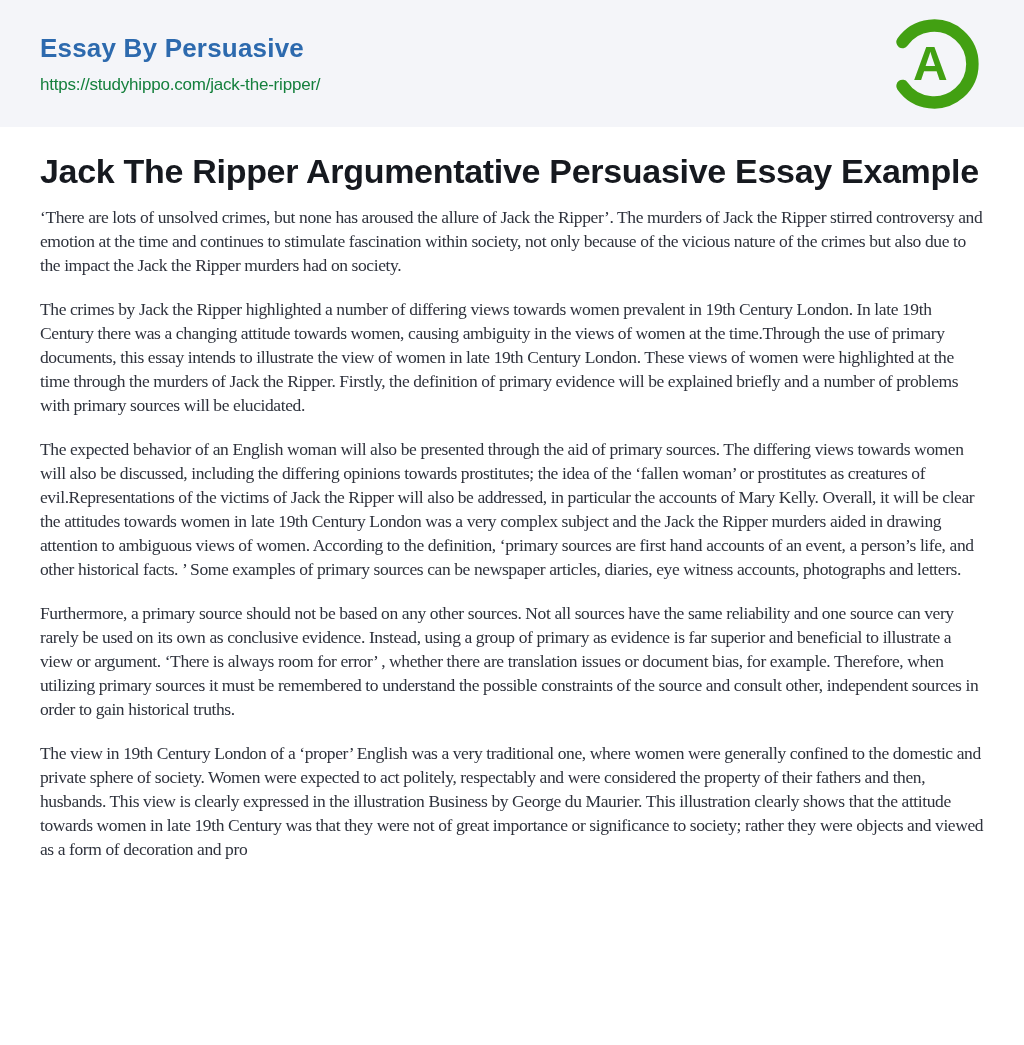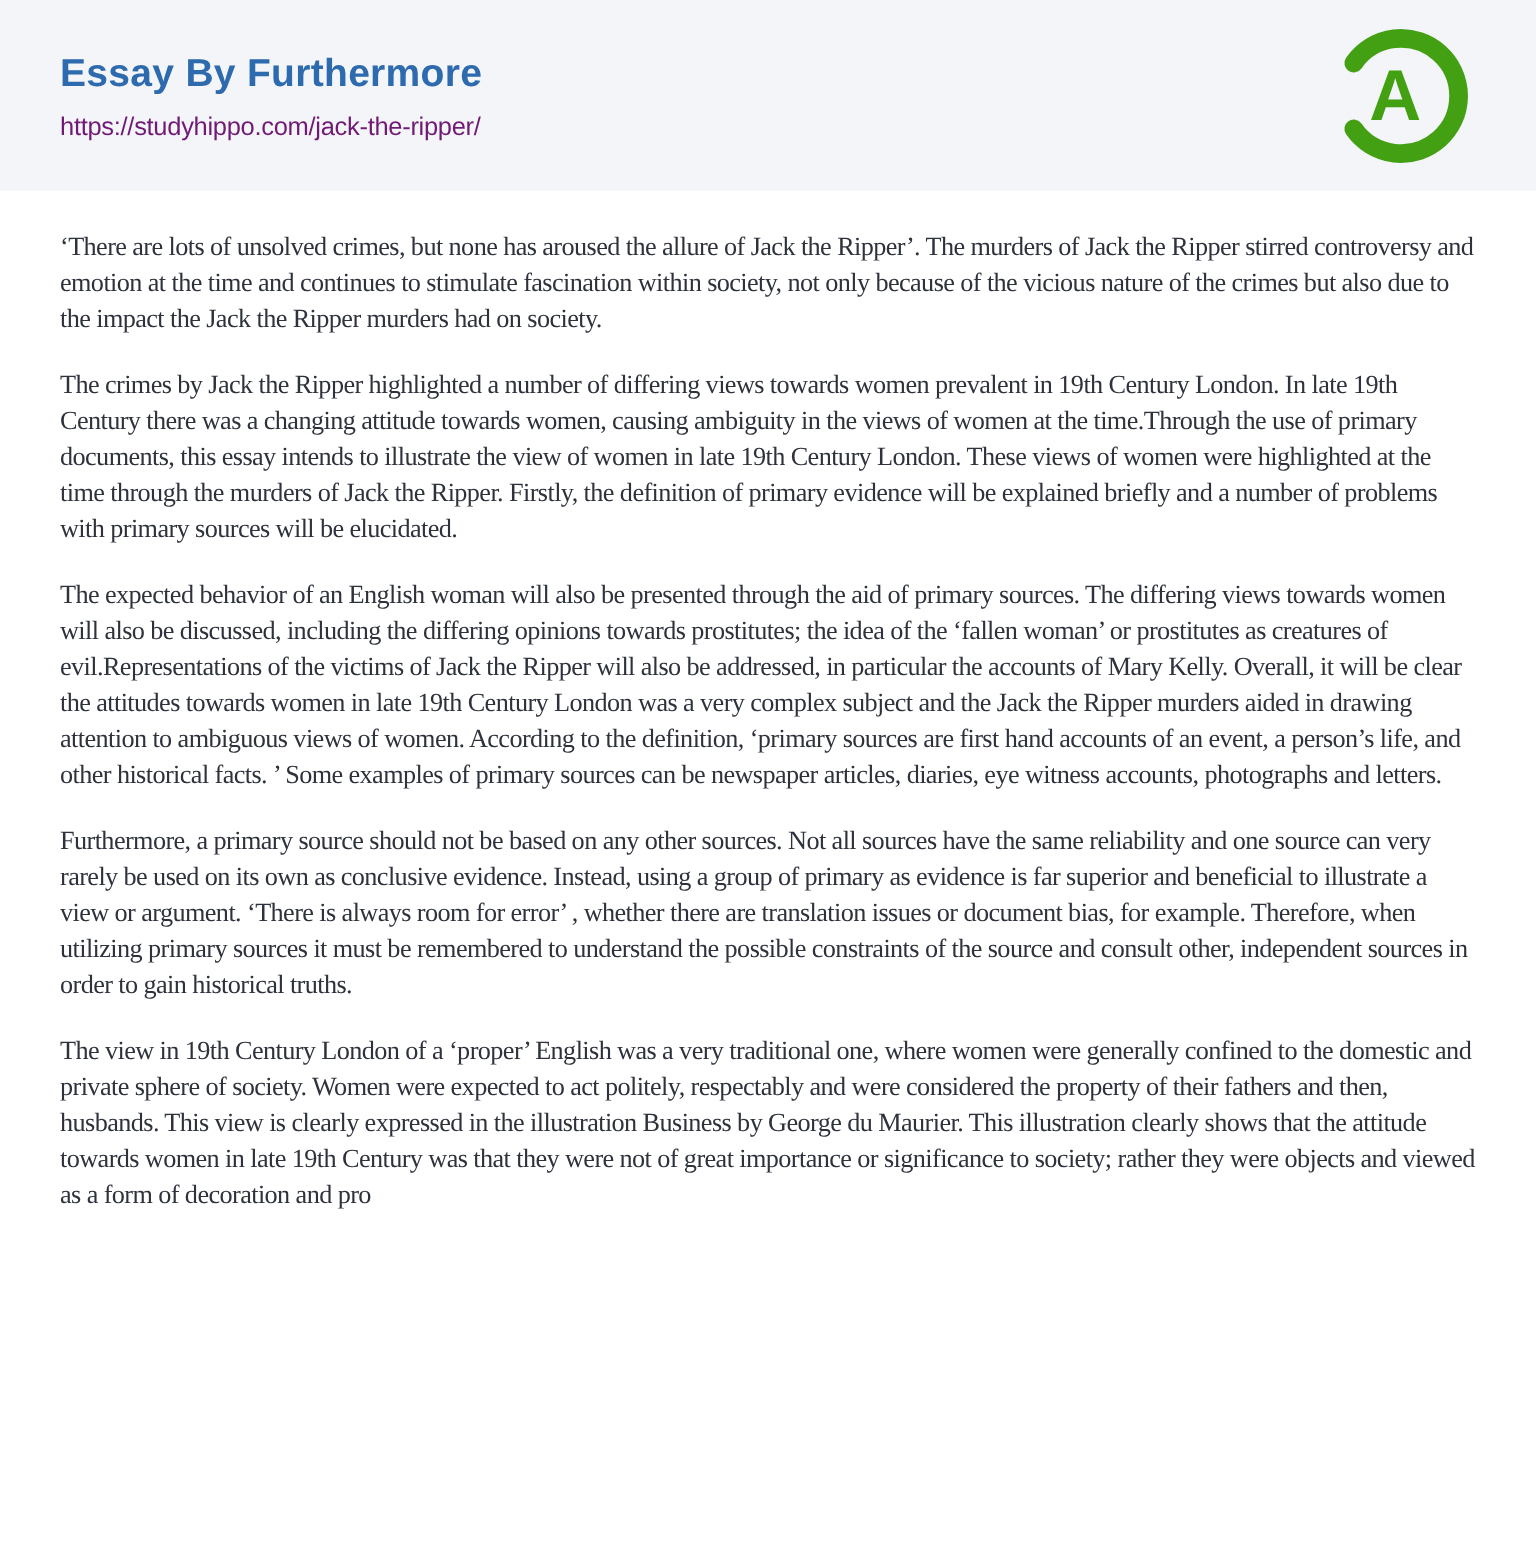--- a/index.html
+++ b/index.html
@@ -20,21 +20,21 @@
   }
   .site-block { display: flex; flex-direction: column; }
   .site-title {
     color: #2d6aae;
     font-size: 26px;
     font-weight: bold;
     letter-spacing: 0.2px;
     margin: 0 0 11px 0;
   }
   .site-url {
-    color: #701a75;
+    color: #15803d;
     font-size: 17px;
     letter-spacing: -0.2px;
     text-decoration: none;
     cursor: pointer;
   }
   .logo { width: 96px; height: 96px; flex: 0 0 auto; }
   .main { padding: 25px 40px 0 40px; }
   .article-title {
     font-weight: bold;
     font-size: 34px;
@@ -52,32 +52,33 @@
     margin: 0 0 20px 0;
     max-width: 944px;
     font-family: Liberation Serif, serif;
   }
 </style>
 </head>
 <body>
 
 <div class="header">
   <div class="site-block">
-    <div class="site-title">Essay By Furthermore</div>
+    <div class="site-title">Essay By Persuasive</div>
     <a class="site-url">https://studyhippo.com/jack-the-ripper/</a>
   </div>
   <div class="logo">
     <svg viewBox="0 0 100 100" width="96" height="96" aria-hidden="true">
       <path d="M 17.2 27.1 A 40 40 0 1 1 17.2 72.9" fill="none" stroke="#42a012" stroke-width="13" stroke-linecap="round"></path>
       <text x="28" y="67" font-size="50" font-weight="bold" fill="#42a012" font-family="Liberation Sans, sans-serif">A</text>
     </svg>
   </div>
 </div>
 
 <div class="main">
+  <h1 class="article-title">Jack The Ripper Argumentative Persuasive Essay Example</h1>
   <div class="essay">
     <p>‘There are lots of unsolved crimes, but none has aroused the allure of Jack the Ripper’. The murders of Jack the Ripper stirred controversy and emotion at the time and continues to stimulate fascination within society, not only because of the vicious nature of the crimes but also due to the impact the Jack the Ripper murders had on society.</p>
     <p>The crimes by Jack the Ripper highlighted a number of differing views towards women prevalent in 19th Century London. In late 19th Century there was a changing attitude towards women, causing ambiguity in the views of women at the time.Through the use of primary documents, this essay intends to illustrate the view of women in late 19th Century London. These views of women were highlighted at the time through the murders of Jack the Ripper. Firstly, the definition of primary evidence will be explained briefly and a number of problems with primary sources will be elucidated.</p>
     <p>The expected behavior of an English woman will also be presented through the aid of primary sources. The differing views towards women will also be discussed, including the differing opinions towards prostitutes; the idea of the ‘fallen woman’ or prostitutes as creatures of evil.Representations of the victims of Jack the Ripper will also be addressed, in particular the accounts of Mary Kelly. Overall, it will be clear the attitudes towards women in late 19th Century London was a very complex subject and the Jack the Ripper murders aided in drawing attention to ambiguous views of women. According to the definition, ‘primary sources are first hand accounts of an event, a person’s life, and other historical facts. ’ Some examples of primary sources can be newspaper articles, diaries, eye witness accounts, photographs and letters.</p>
     <p>Furthermore, a primary source should not be based on any other sources. Not all sources have the same reliability and one source can very rarely be used on its own as conclusive evidence. Instead, using a group of primary as evidence is far superior and beneficial to illustrate a view or argument. ‘There is always room for error’ , whether there are translation issues or document bias, for example. Therefore, when utilizing primary sources it must be remembered to understand the possible constraints of the source and consult other, independent sources in order to gain historical truths.</p>
     <p>The view in 19th Century London of a ‘proper’ English was a very traditional one, where women were generally confined to the domestic and private sphere of society. Women were expected to act politely, respectably and were considered the property of their fathers and then, husbands. This view is clearly expressed in the illustration Business by George du Maurier. This illustration clearly shows that the attitude towards women in late 19th Century was that they were not of great importance or significance to society; rather they were objects and viewed as a form of decoration and pro</p>
   </div>
 </div>
 
 </body></html>

